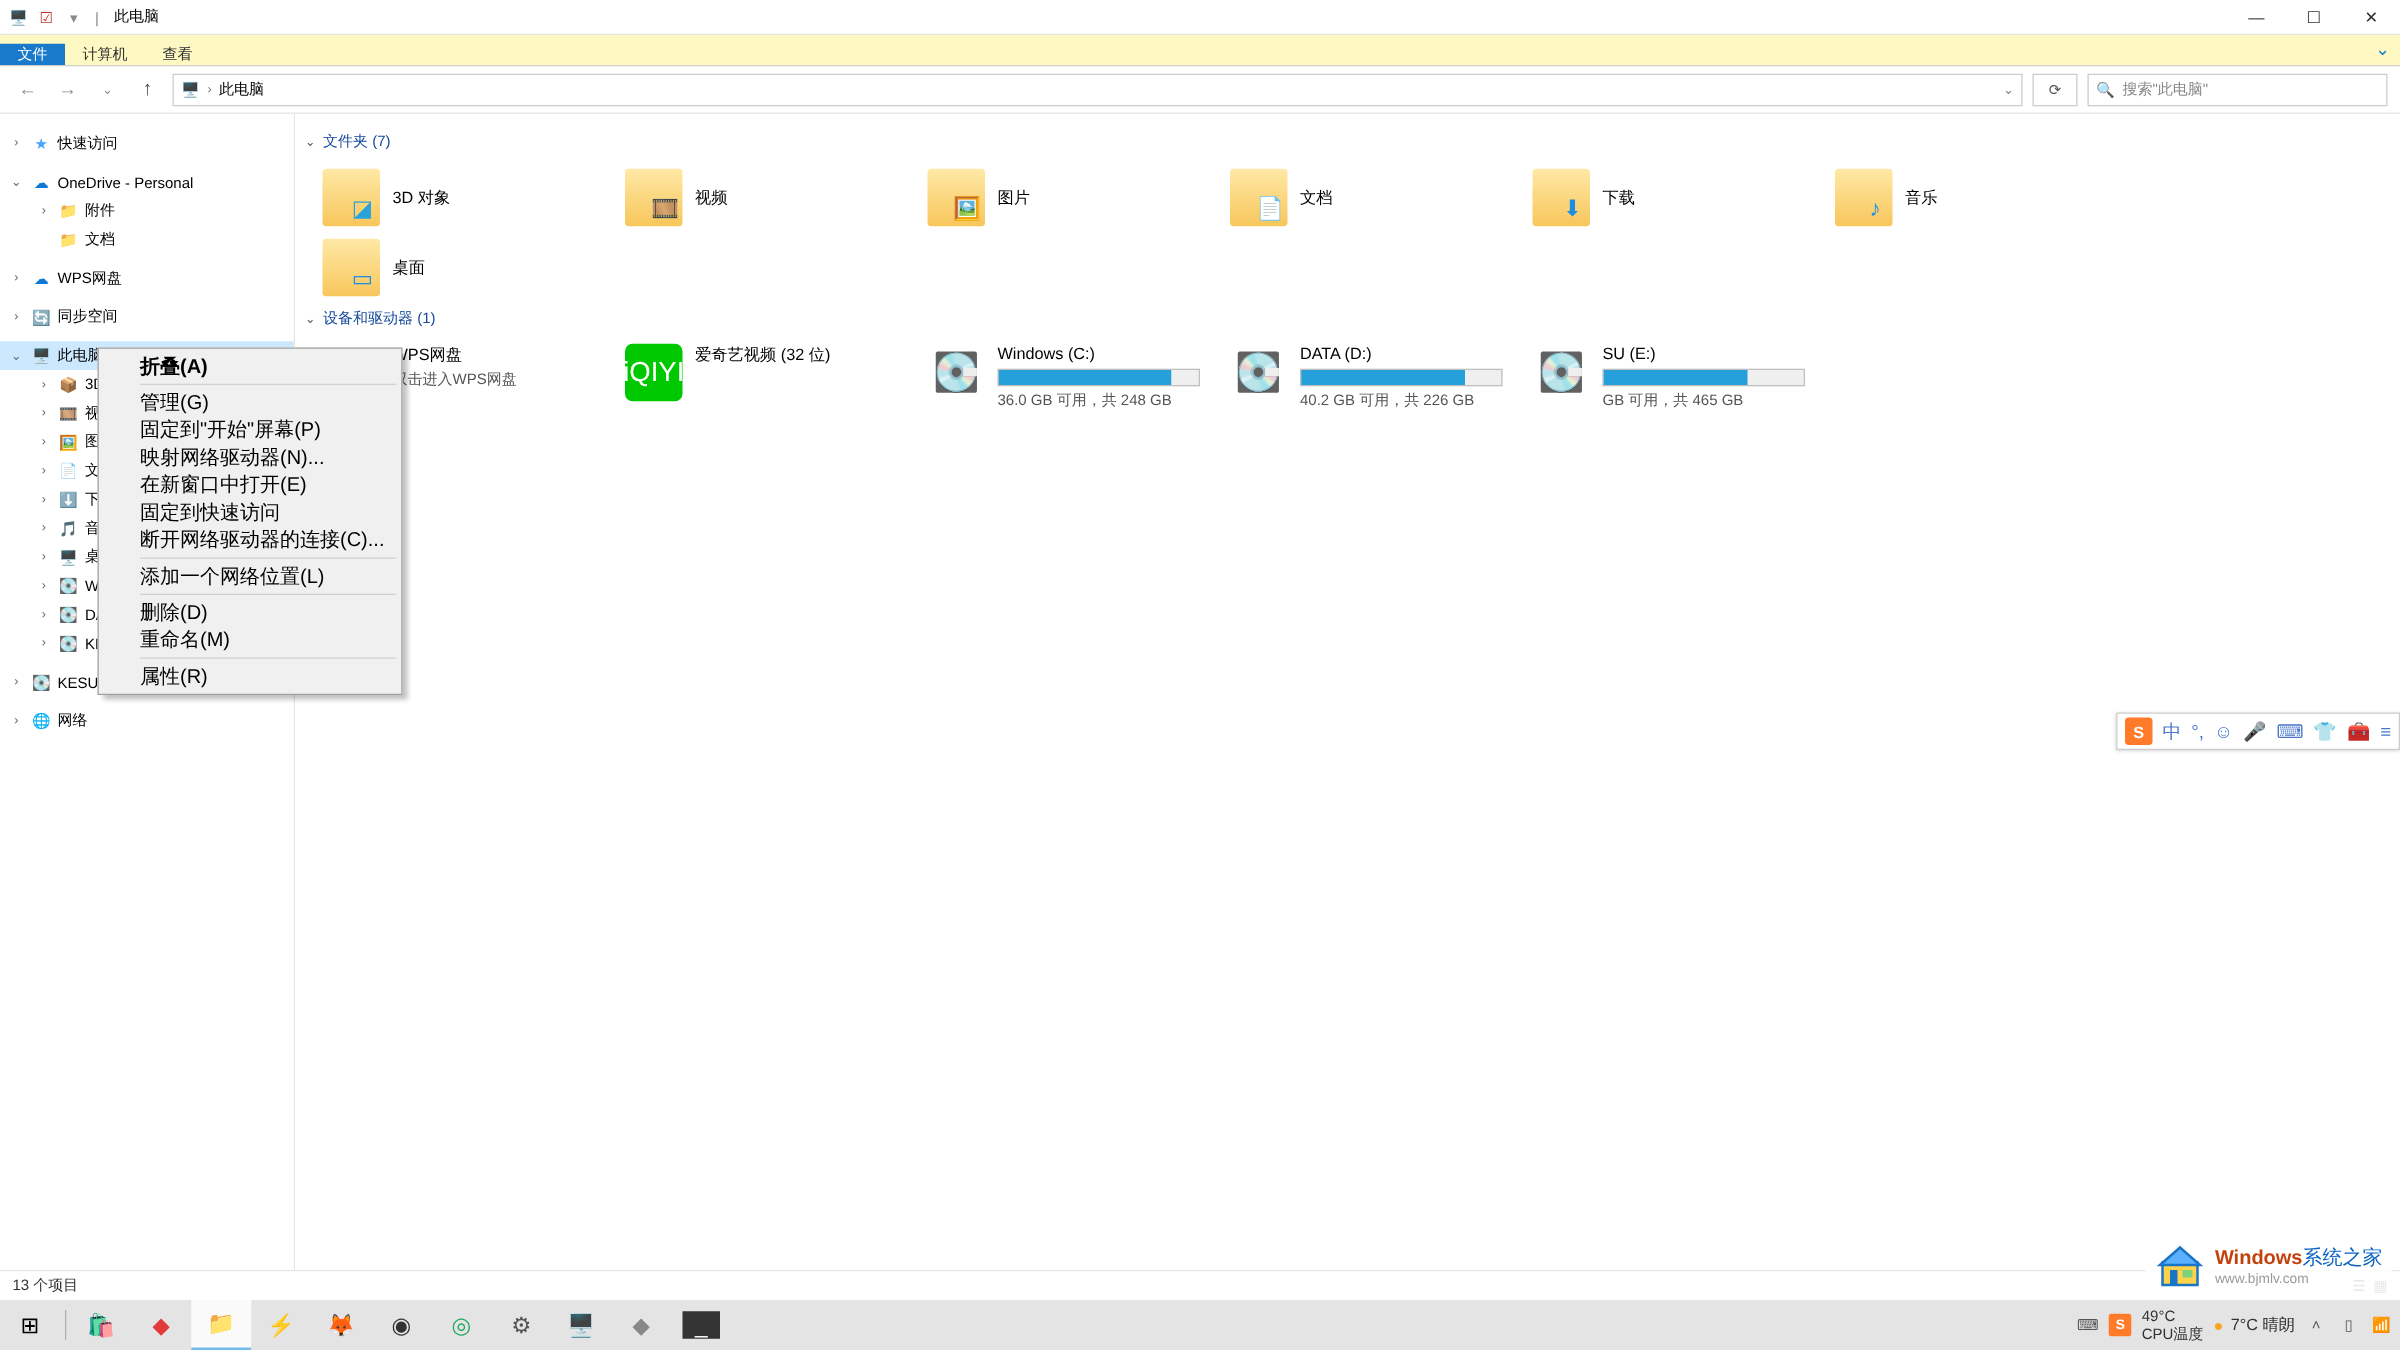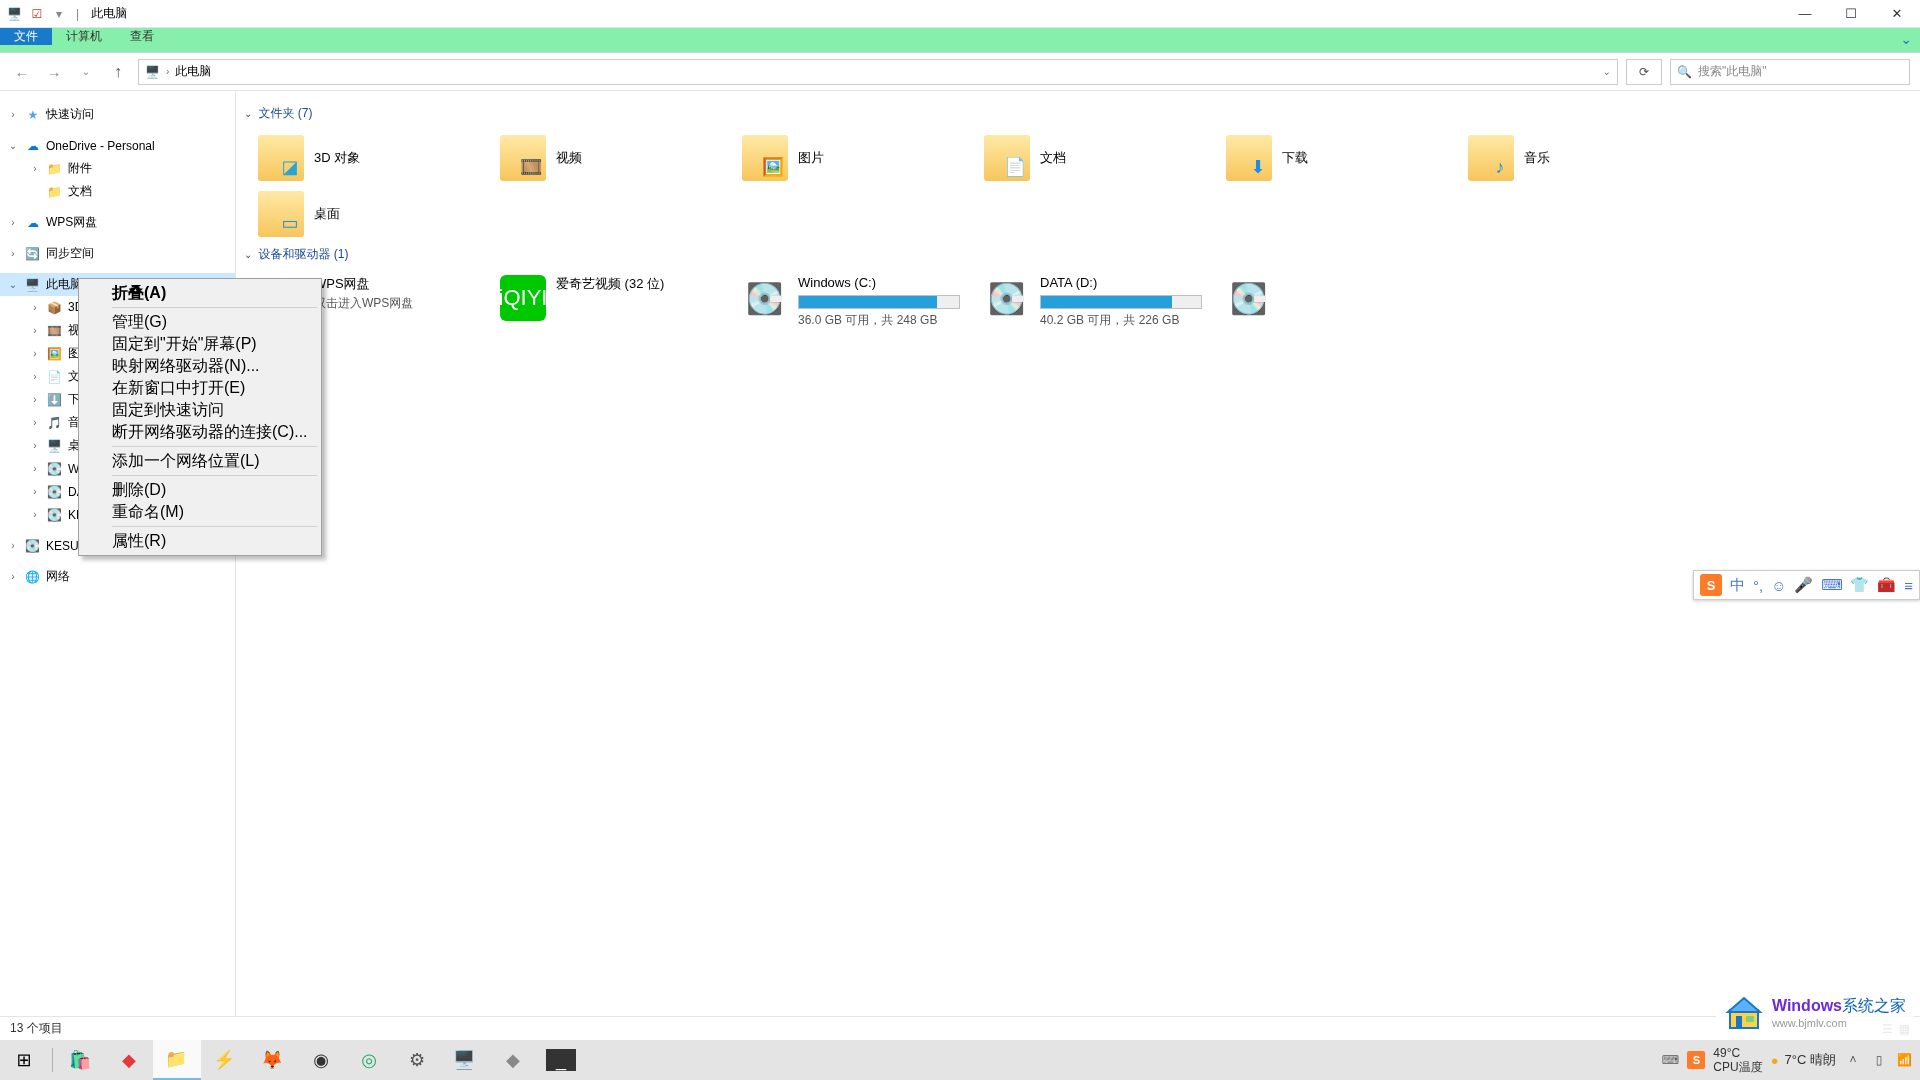--- a/index.html
+++ b/index.html
@@ -8,21 +8,21 @@
 
 .titlebar { height:28px; display:flex; align-items:center; background:#fff; border-bottom:1px solid #e5e5e5; }
 .titlebar .qat { display:flex; align-items:center; gap:4px; padding:0 6px; }
 .qat-icon { width:18px; height:18px; display:flex; align-items:center; justify-content:center; }
 .titlebar .sep { color:#888; padding:0 4px; }
 .titlebar .title { padding-left:4px; }
 .win-controls { margin-left:auto; display:flex; }
 .win-btn { width:46px; height:28px; display:flex; align-items:center; justify-content:center; font-size:13px; color:#333; }
 
 
-.ribbon { height:25px; background:#86efac; display:flex; align-items:flex-start; border-bottom:1px solid #d0d0d0; position:relative; }
+.ribbon { height:25px; background:#fef9c3; display:flex; align-items:flex-end; border-bottom:1px solid #d0d0d0; position:relative; }
 .ribbon-tab { padding:0 14px; display:flex; align-items:center; font-size:12px; color:#333; }
 .ribbon-tab.file { background:#1979ca; color:#fff; }
 .ribbon-help { position:absolute; right:8px; top:3px; color:#1979ca; font-size:14px; }
 
 
 .navbar { height:38px; display:flex; align-items:center; gap:8px; padding:0 10px; border-bottom:1px solid #e5e5e5; }
 .nav-arrow { width:24px; height:24px; display:flex; align-items:center; justify-content:center; color:#888; font-size:15px; }
 .nav-up { width:24px; height:24px; display:flex; align-items:center; justify-content:center; color:#555; font-size:16px; }
 .breadcrumb { flex:1; height:26px; border:1px solid #ccc; display:flex; align-items:center; padding:0 6px; gap:6px; }
 .bc-icon { color:#4a98e0; }
@@ -91,21 +91,21 @@
 
 
 .ime-bar { position:absolute; right:0; top:570px; height:30px; background:#fff; border:1px solid #ccc; display:flex; align-items:center; padding:0 6px; gap:8px; box-shadow:0 1px 3px rgba(0,0,0,.2); }
 .ime-logo { width:22px; height:22px; background:#ff7b29; color:#fff; font-weight:bold; display:flex; align-items:center; justify-content:center; border-radius:3px; font-size:13px; }
 .ime-ico { color:#4a76c9; font-size:15px; }
 
 
 .watermark { position:absolute; right:6px; bottom:44px; display:flex; align-items:center; gap:8px; background:rgba(255,255,255,.85); padding:4px 8px; }
 .wm-ico { width:40px; height:40px; }
 .wm-txt .t1 { color:#0a63c0; font-size:16px; }
-.wm-txt .t1 b { color:#6d28d9; font-weight:bold; }
+.wm-txt .t1 b { color:#c2410c; font-weight:bold; }
 .wm-txt .t2 { color:#999; font-size:11px; }
 
 .icon-pc { color:#4a98e0; }
 .icon-star { color:#4aa3ff; }
 .icon-cloud { color:#0a78d4; }
 .icon-folder { color:#f7c65b; }
 .icon-disk { color:#888; }
 .icon-net { color:#3fa1e0; }
 </style>
 </head>
@@ -347,20 +347,27 @@
         <div class="drive-info">
             <div class="drive-title">DATA (D:)</div>
             <div class="drive-bar">
               <div class="fill" style="width:82%"></div>
             </div>
             <div class="drive-sub">40.2 GB 可用，共 226 GB</div>
           </div>
       </div>
       <div class="drive-item">
         <div class="drive-ico">💽</div>
+        <div class="drive-info">
+            <div class="drive-title">SU (E:)</div>
+            <div class="drive-bar">
+              <div class="fill" style="width:72%"></div>
+            </div>
+            <div class="drive-sub">GB 可用，共 465 GB</div>
+          </div>
       </div>
     </div>
   </div>
 </div>
 
 <div class="context-menu">
   <div class="cm-item bold">折叠(A)</div>
   <div class="cm-sep"></div>
   <div class="cm-item">管理(G)</div>
   <div class="cm-item">固定到"开始"屏幕(P)</div>

